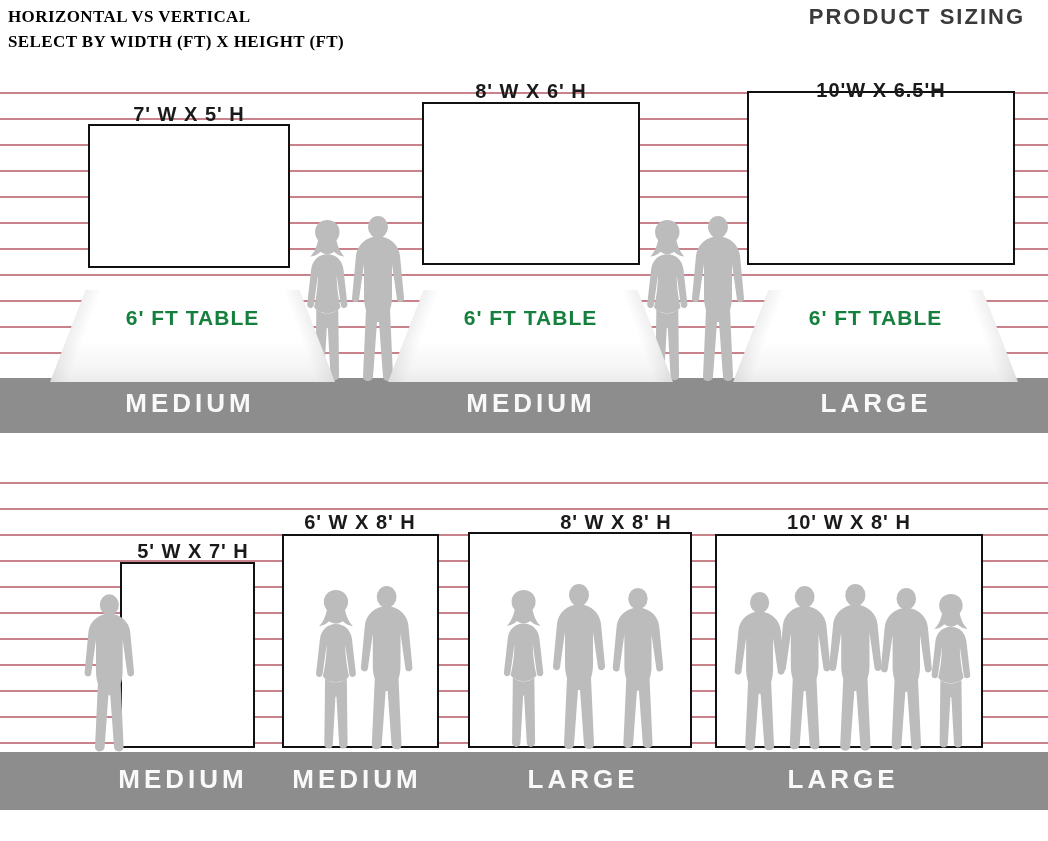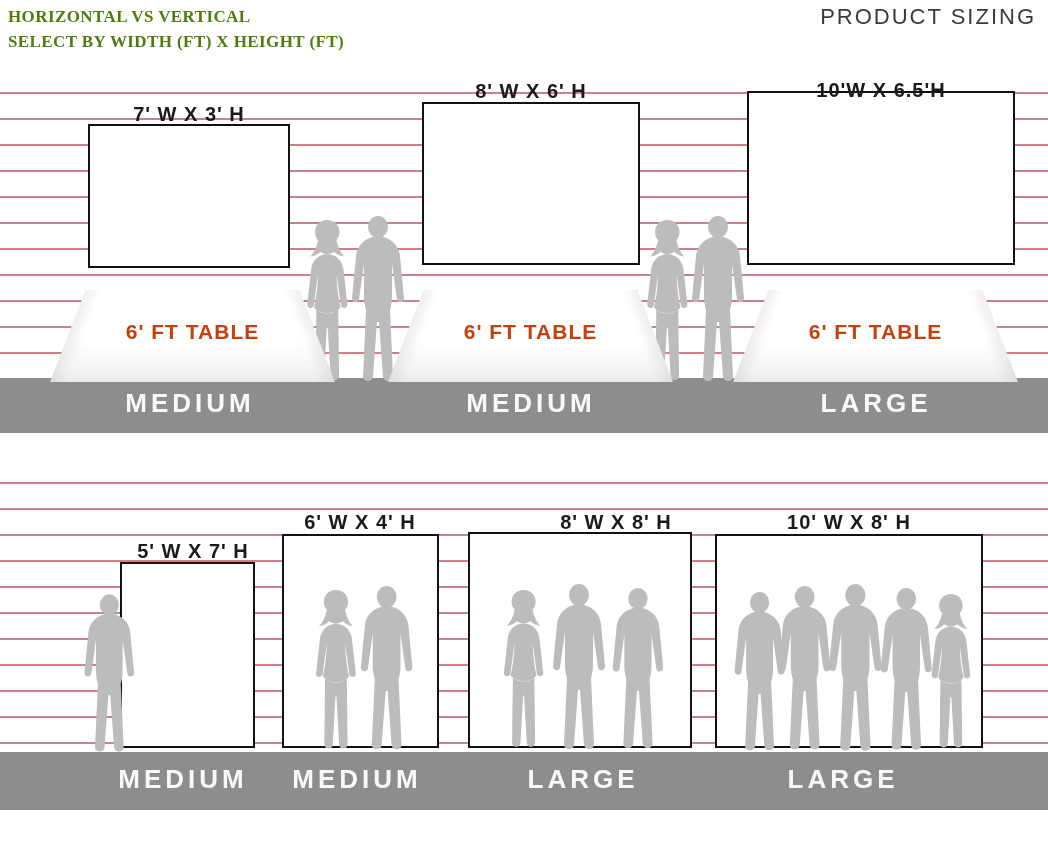--- a/index.html
+++ b/index.html
@@ -13,45 +13,45 @@
       #c9818c 0px, #c9818c 1.6px, transparent 1.6px, transparent 26px);}
   .stripes-top{top:92px; height:282px;}
   .stripes-bottom{top:482px; height:266px;}
   
   .floor{position:absolute; left:0; width:1048px; background:#8d8d8d; z-index:1;}
   .floor-top{top:378px; height:55px;}
   .floor-bottom{top:752px; height:58px;}
   
   .hdr{position:absolute; left:8px; top:4px; z-index:5;
     font-family:"Liberation Serif","DejaVu Serif",serif;
-    font-size:17px; font-weight:600; color:#4d7c0f; letter-spacing:.4px; line-height:25px;}
-  .product-sizing{position:absolute; right:12px; top:4px; z-index:5;
-    font-size:22px; letter-spacing:2px; color:#3a3a3a; font-weight:400;}
+    font-size:17px; font-weight:600; color:#000000; letter-spacing:.4px; line-height:25px;}
+  .product-sizing{position:absolute; right:23px; top:4px; z-index:5;
+    font-size:22px; letter-spacing:2px; color:#3a3a3a; font-weight:700;}
   
   .banner{position:absolute; background:#fff; border:2px solid #111; z-index:2; box-sizing:border-box;}
   
   .size-label{position:absolute; transform:translateX(-50%); z-index:5;
     font-size:20px; font-weight:600; letter-spacing:1px; color:#1a1a1a; white-space:nowrap;}
   
   .size-class{position:absolute; transform:translateX(-50%); z-index:5;
     font-size:26px; letter-spacing:4px; color:rgba(255,255,255,.95);
     font-weight:700; white-space:nowrap;}
   
   .table{position:absolute; width:285px; height:92px; z-index:3;}
   .cloth{position:absolute; inset:0;
     background:linear-gradient(to bottom,#ffffff 0%,#ffffff 55%,#f5f5f5 85%,#ebebeb 100%);
     clip-path:polygon(12.5% 0%, 87.5% 0%, 100% 100%, 0% 100%);
     filter:drop-shadow(0 2px 2px rgba(0,0,0,.25));}
   .fold-l,.fold-r{position:absolute; top:0; width:34px; height:100%;}
   .fold-l{left:8px; transform:skewX(-20deg);
     background:linear-gradient(90deg, rgba(0,0,0,.10), rgba(0,0,0,0) 80%);}
   .fold-r{right:8px; transform:skewX(20deg);
     background:linear-gradient(270deg, rgba(0,0,0,.10), rgba(0,0,0,0) 80%);}
-  .table-label{position:absolute; left:0; right:0; top:30px; text-align:center; z-index:4;
-    font-size:21px; font-weight:600; letter-spacing:1px; color:#c2410c;}
+  .table-label{position:absolute; left:0; right:0; top:16px; text-align:center; z-index:4;
+    font-size:21px; font-weight:600; letter-spacing:1px; color:#15803d;}
   
   .fig{position:absolute; z-index:2; fill:#bcbcbc;}
 </style>
 </head>
 <body>
 
 <svg width="0" height="0" style="position:absolute" aria-hidden="true">
   <defs>
     <g id="fig-man">
       <ellipse cx="35" cy="13" rx="10" ry="11"></ellipse>
@@ -71,21 +71,21 @@
   <div class="stripes stripes-bottom"></div>
   <div class="floor floor-top"></div>
   <div class="floor floor-bottom"></div>
 
   <div class="hdr">
     <div>HORIZONTAL VS VERTICAL</div>
     <div>SELECT BY WIDTH (FT) X HEIGHT (FT)</div>
   </div>
   <div class="product-sizing">PRODUCT SIZING</div>
 
-  <div class="size-label" style="left:189px;top:103px">7' W X 3' H</div>
+  <div class="size-label" style="left:189px;top:103px">7' W X 5' H</div>
   <div class="size-label" style="left:531px;top:80px">8' W X 6' H</div>
   <div class="size-label" style="left:881px;top:79px">10'W X 6.5'H</div>
 
   <div class="banner" style="left:88px;top:124px;width:202px;height:144px"></div>
   <div class="banner" style="left:422px;top:102px;width:218px;height:163px"></div>
   <div class="banner" style="left:747px;top:91px;width:268px;height:174px"></div>
 
   <div class="table" style="left:50px;top:290px">
     <div class="cloth">
       <div class="fold-l"></div>
@@ -115,21 +115,21 @@
   <svg class="fig" style="left:633px;top:214px" width="120" height="172" viewBox="0 0 120 172">
     <use href="#fig-woman" transform="translate(0,4) scale(0.98)"></use>
     <use href="#fig-man" transform="translate(50,0)"></use>
   </svg>
 
   <div class="size-class" style="left:190px;top:388px">MEDIUM</div>
   <div class="size-class" style="left:531px;top:388px">MEDIUM</div>
   <div class="size-class" style="left:876px;top:388px">LARGE</div>
 
   <div class="size-label" style="left:193px;top:540px">5' W X 7' H</div>
-  <div class="size-label" style="left:360px;top:511px">6' W X 4' H</div>
+  <div class="size-label" style="left:360px;top:511px">6' W X 8' H</div>
   <div class="size-label" style="left:616px;top:511px">8' W X 8' H</div>
   <div class="size-label" style="left:849px;top:511px">10' W X 8' H</div>
 
   <div class="banner" style="left:120px;top:562px;width:135px;height:186px"></div>
   <div class="banner" style="left:282px;top:534px;width:157px;height:214px"></div>
   <div class="banner" style="left:468px;top:532px;width:224px;height:216px"></div>
   <div class="banner" style="left:715px;top:534px;width:268px;height:214px"></div>
 
   <svg class="fig" style="left:76px;top:590px" width="68" height="170" viewBox="0 0 70 170">
     <use href="#fig-man" transform="scale(0.98)"></use>

